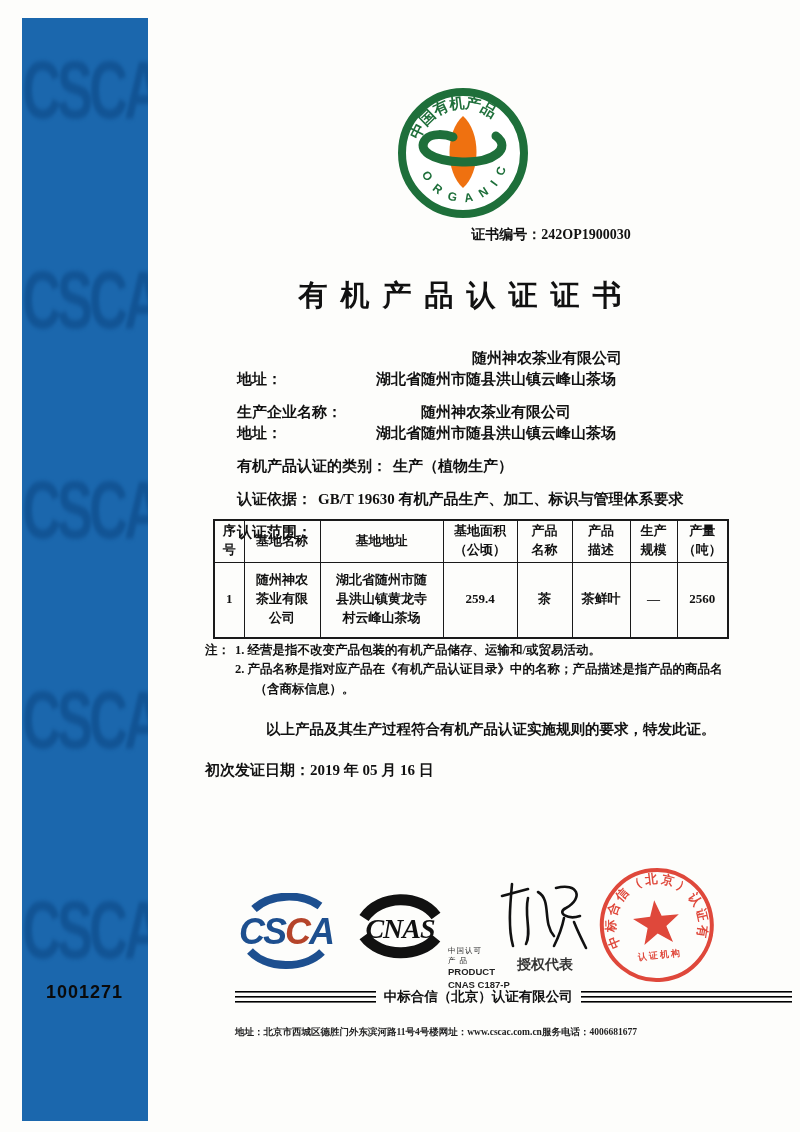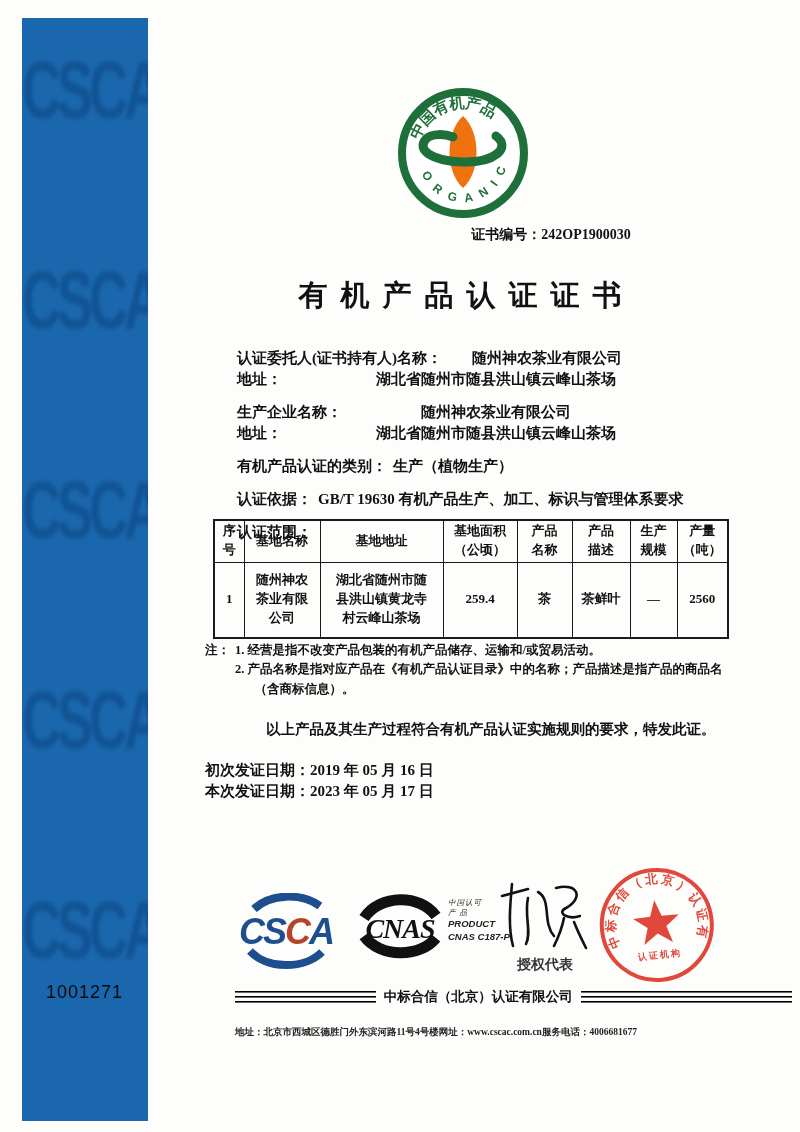--- a/index.html
+++ b/index.html
@@ -21,21 +21,21 @@
   .band .wm{
     position:absolute;left:0;width:126px;text-align:center;
     font-family:"Liberation Sans","DejaVu Sans",sans-serif;
     font-weight:900;font-size:54px;letter-spacing:-4px;
     color:#0d4a88;opacity:.65;filter:blur(1.5px);
     transform:scaleY(1.5);
   }
   .serial{
     left:46px;top:982px;
     font-family:"Liberation Sans","DejaVu Sans",sans-serif;
-    font-weight:normal;font-size:18px;color:#0a0a0a;letter-spacing:1px;
+    font-weight:bold;font-size:18px;color:#0a0a0a;letter-spacing:1px;
   }
 
   
   .logo{left:396px;top:84px;}
   .certno{
     left:400px;top:226px;width:302px;text-align:center;
     font-size:14px;font-weight:bold;
   }
   .title{
     left:170px;top:276px;width:580px;text-align:center;
@@ -73,23 +73,23 @@
 
   .statement{
     left:237px;top:720px;width:500px;
     font-size:14.5px;font-weight:bold;text-indent:2em;
   }
 
   .dates{left:205px;top:760px;font-size:15px;font-weight:bold;line-height:21px;}
 
   
   .cnas-text{
-    left:448px;top:898px;width:90px;
+    left:448px;top:946px;width:90px;
     font-family:"Liberation Sans","DejaVu Sans",sans-serif;
-    color:#222;line-height:1.35;font-style:italic;
+    color:#222;line-height:1.35;
   }
   .cnas-text .s{font-size:7.5px;letter-spacing:1px;}
   .cnas-text .b{font-size:9.5px;font-weight:bold;}
   .sig-caption{
     left:500px;top:956px;width:90px;text-align:center;
     font-size:14px;font-weight:bold;color:#333;
   }
 
   
   .footer-rule{
@@ -145,21 +145,20 @@
 </div>
 
 <div class="abs certno">
   <span>证书编号：</span><span>242OP1900030</span>
 </div>
 
 <div class="abs title">有机产品认证证书</div>
 
 <div class="abs fields">
   <div class="frow">
-    <span class="flabel">认证委托人(证书持有人)名称：</span>
     <span class="fvalue-c" style="left:190px;width:240px">随州神农茶业有限公司</span>
   </div>
   <div class="frow">
     <span class="flabel">地址：</span>
     <span class="fvalue-c">湖北省随州市随县洪山镇云峰山茶场</span>
   </div>
   <div class="frow gap">
     <span class="flabel">生产企业名称：</span>
     <span class="fvalue-c">随州神农茶业有限公司</span>
   </div>
@@ -232,23 +231,20 @@
     <div class="note-item">2. 产品名称是指对应产品在《有机产品认证目录》中的名称；产品描述是指产品的商品名（含商标信息）。</div>
   </div>
 </div>
 
 <div class="abs statement">以上产品及其生产过程符合有机产品认证实施规则的要求，特发此证。</div>
 
 <div class="abs dates">
   <div>
     <span>初次发证日期：</span><span>2019 年 05 月 16 日</span>
   </div>
-  <div>
-    <span>本次发证日期：</span><span>2023 年 05 月 17 日</span>
-  </div>
 </div>
 
 <div class="abs" style="left:238px;top:893px">
   <svg width="96" height="78" viewBox="0 0 96 78">
     <path d="M 16,16 A 44,32 0 0 1 82,13" fill="none" stroke="#1d4f8f" stroke-width="8"></path>
     <path d="M 12,58 A 44,32 0 0 0 84,59" fill="none" stroke="#1d4f8f" stroke-width="8"></path>
     <text x="48" y="51" text-anchor="middle" font-family="Liberation Sans, sans-serif" font-weight="900" font-style="italic" font-size="36" letter-spacing="-2">
       <tspan fill="#1d4f8f">CS</tspan><tspan fill="#b5442a">C</tspan><tspan fill="#1d4f8f">A</tspan>
     </text>
   </svg>

